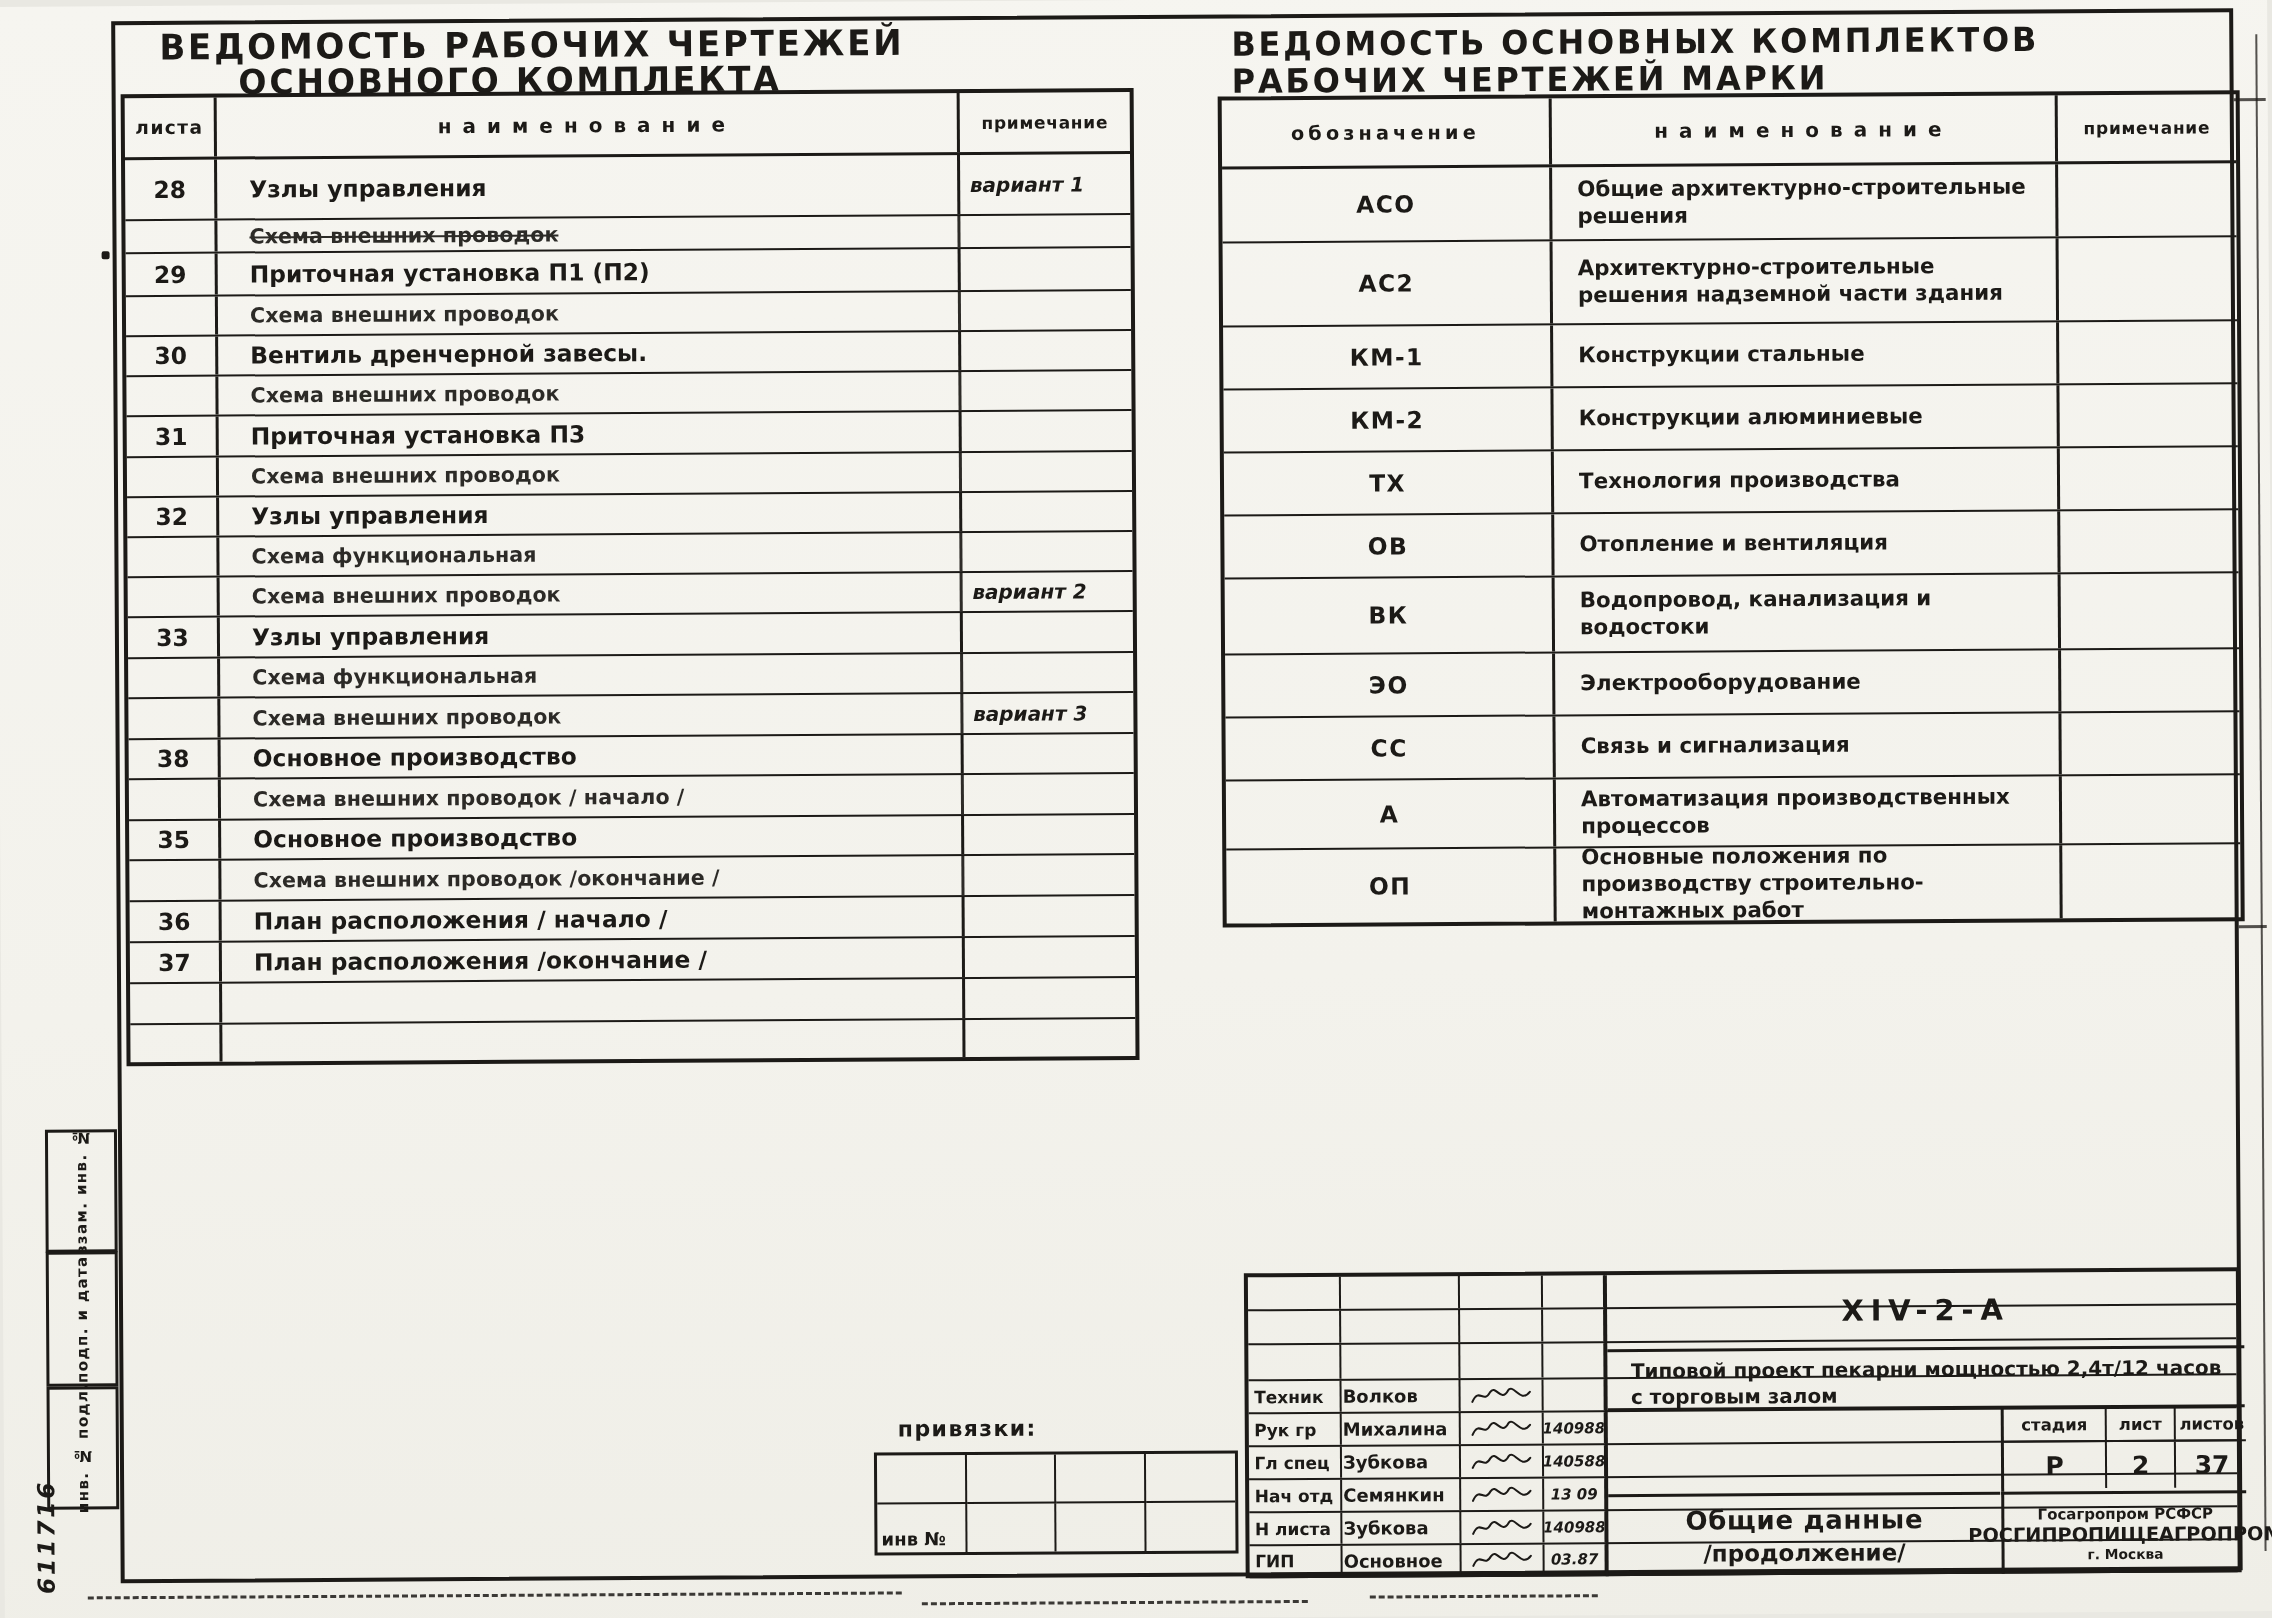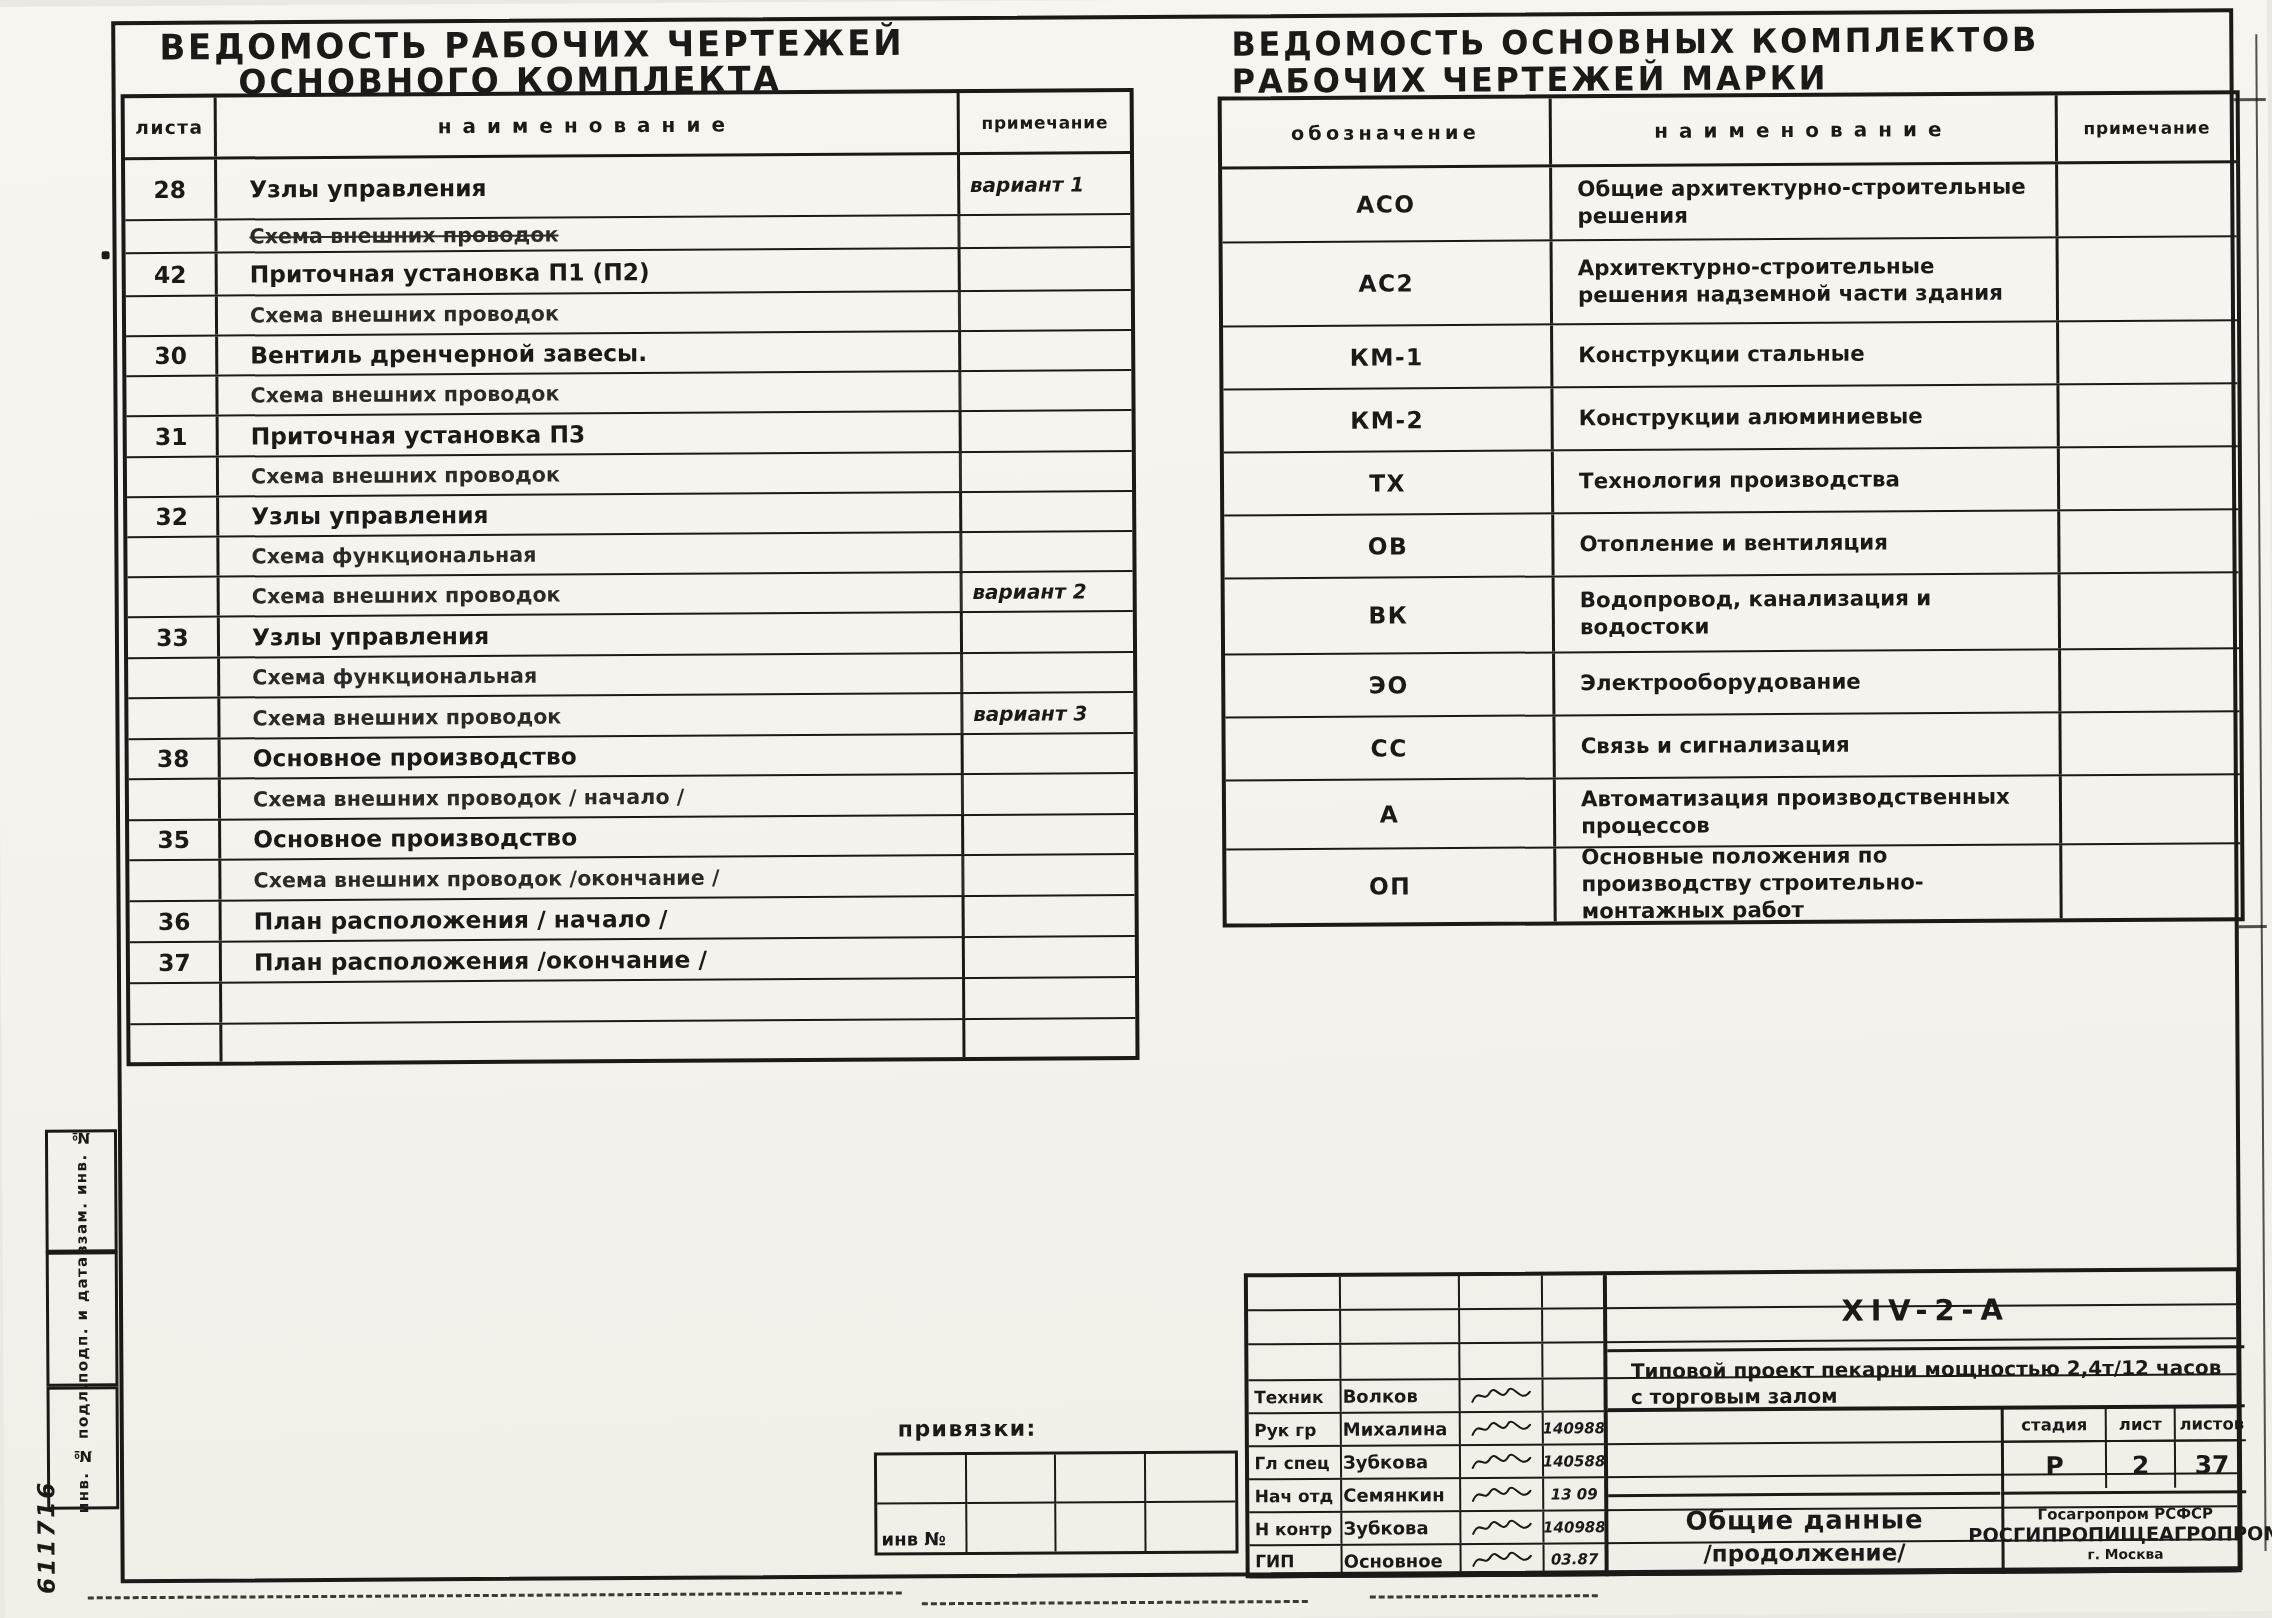--- a/index.html
+++ b/index.html
@@ -113,21 +113,21 @@
     <div class="c num">28</div>
     <div class="c nm">Узлы управления</div>
     <div class="c nt">вариант 1</div>
   </div>
         <div class="trow" style="height: 33px;">
     <div class="c num"></div>
     <div class="c nm sub struck">Схема внешних проводок</div>
     <div class="c nt"></div>
   </div>
         <div class="trow" style="height: 43px;">
-    <div class="c num">42</div>
+    <div class="c num">29</div>
     <div class="c nm">Приточная установка  П1 (П2)</div>
     <div class="c nt"></div>
   </div>
         <div class="trow" style="height: 40px;">
     <div class="c num"></div>
     <div class="c nm sub">Схема внешних проводок</div>
     <div class="c nt"></div>
   </div>
         <div class="trow" style="height: 40px;">
     <div class="c num">30</div>
@@ -366,21 +366,21 @@
     <div class="c sc-role">Нач отд</div>
     <div class="c sc-name">Семянкин</div>
     <div class="c" style="justify-content:center;">
       <svg width="63" height="23.4" viewBox="0 0 92 34">
         <path d="M4,26 C14,4 20,30 30,12 C38,0 46,28 56,10 C64,-2 74,30 88,12" fill="none" stroke="#1c1a17" stroke-width="3" stroke-linecap="round"></path>
       </svg>
     </div>
     <div class="c sc-num hand">13 09</div>
   </div>
         <div class="sigrow" style="height: 33px;">
-    <div class="c sc-role">Н контр</div>
+    <div class="c sc-role">Н листа</div>
     <div class="c sc-name">Зубкова</div>
     <div class="c" style="justify-content:center;">
       <svg width="63" height="23.4" viewBox="0 0 92 34">
         <path d="M4,26 C14,4 20,30 30,12 C38,0 46,28 56,10 C64,-2 74,30 88,12" fill="none" stroke="#1c1a17" stroke-width="3" stroke-linecap="round"></path>
       </svg>
     </div>
     <div class="c sc-num hand">140988</div>
   </div>
         <div class="sigrow" style="height: 32px;">
     <div class="c sc-role">ГИП</div>

